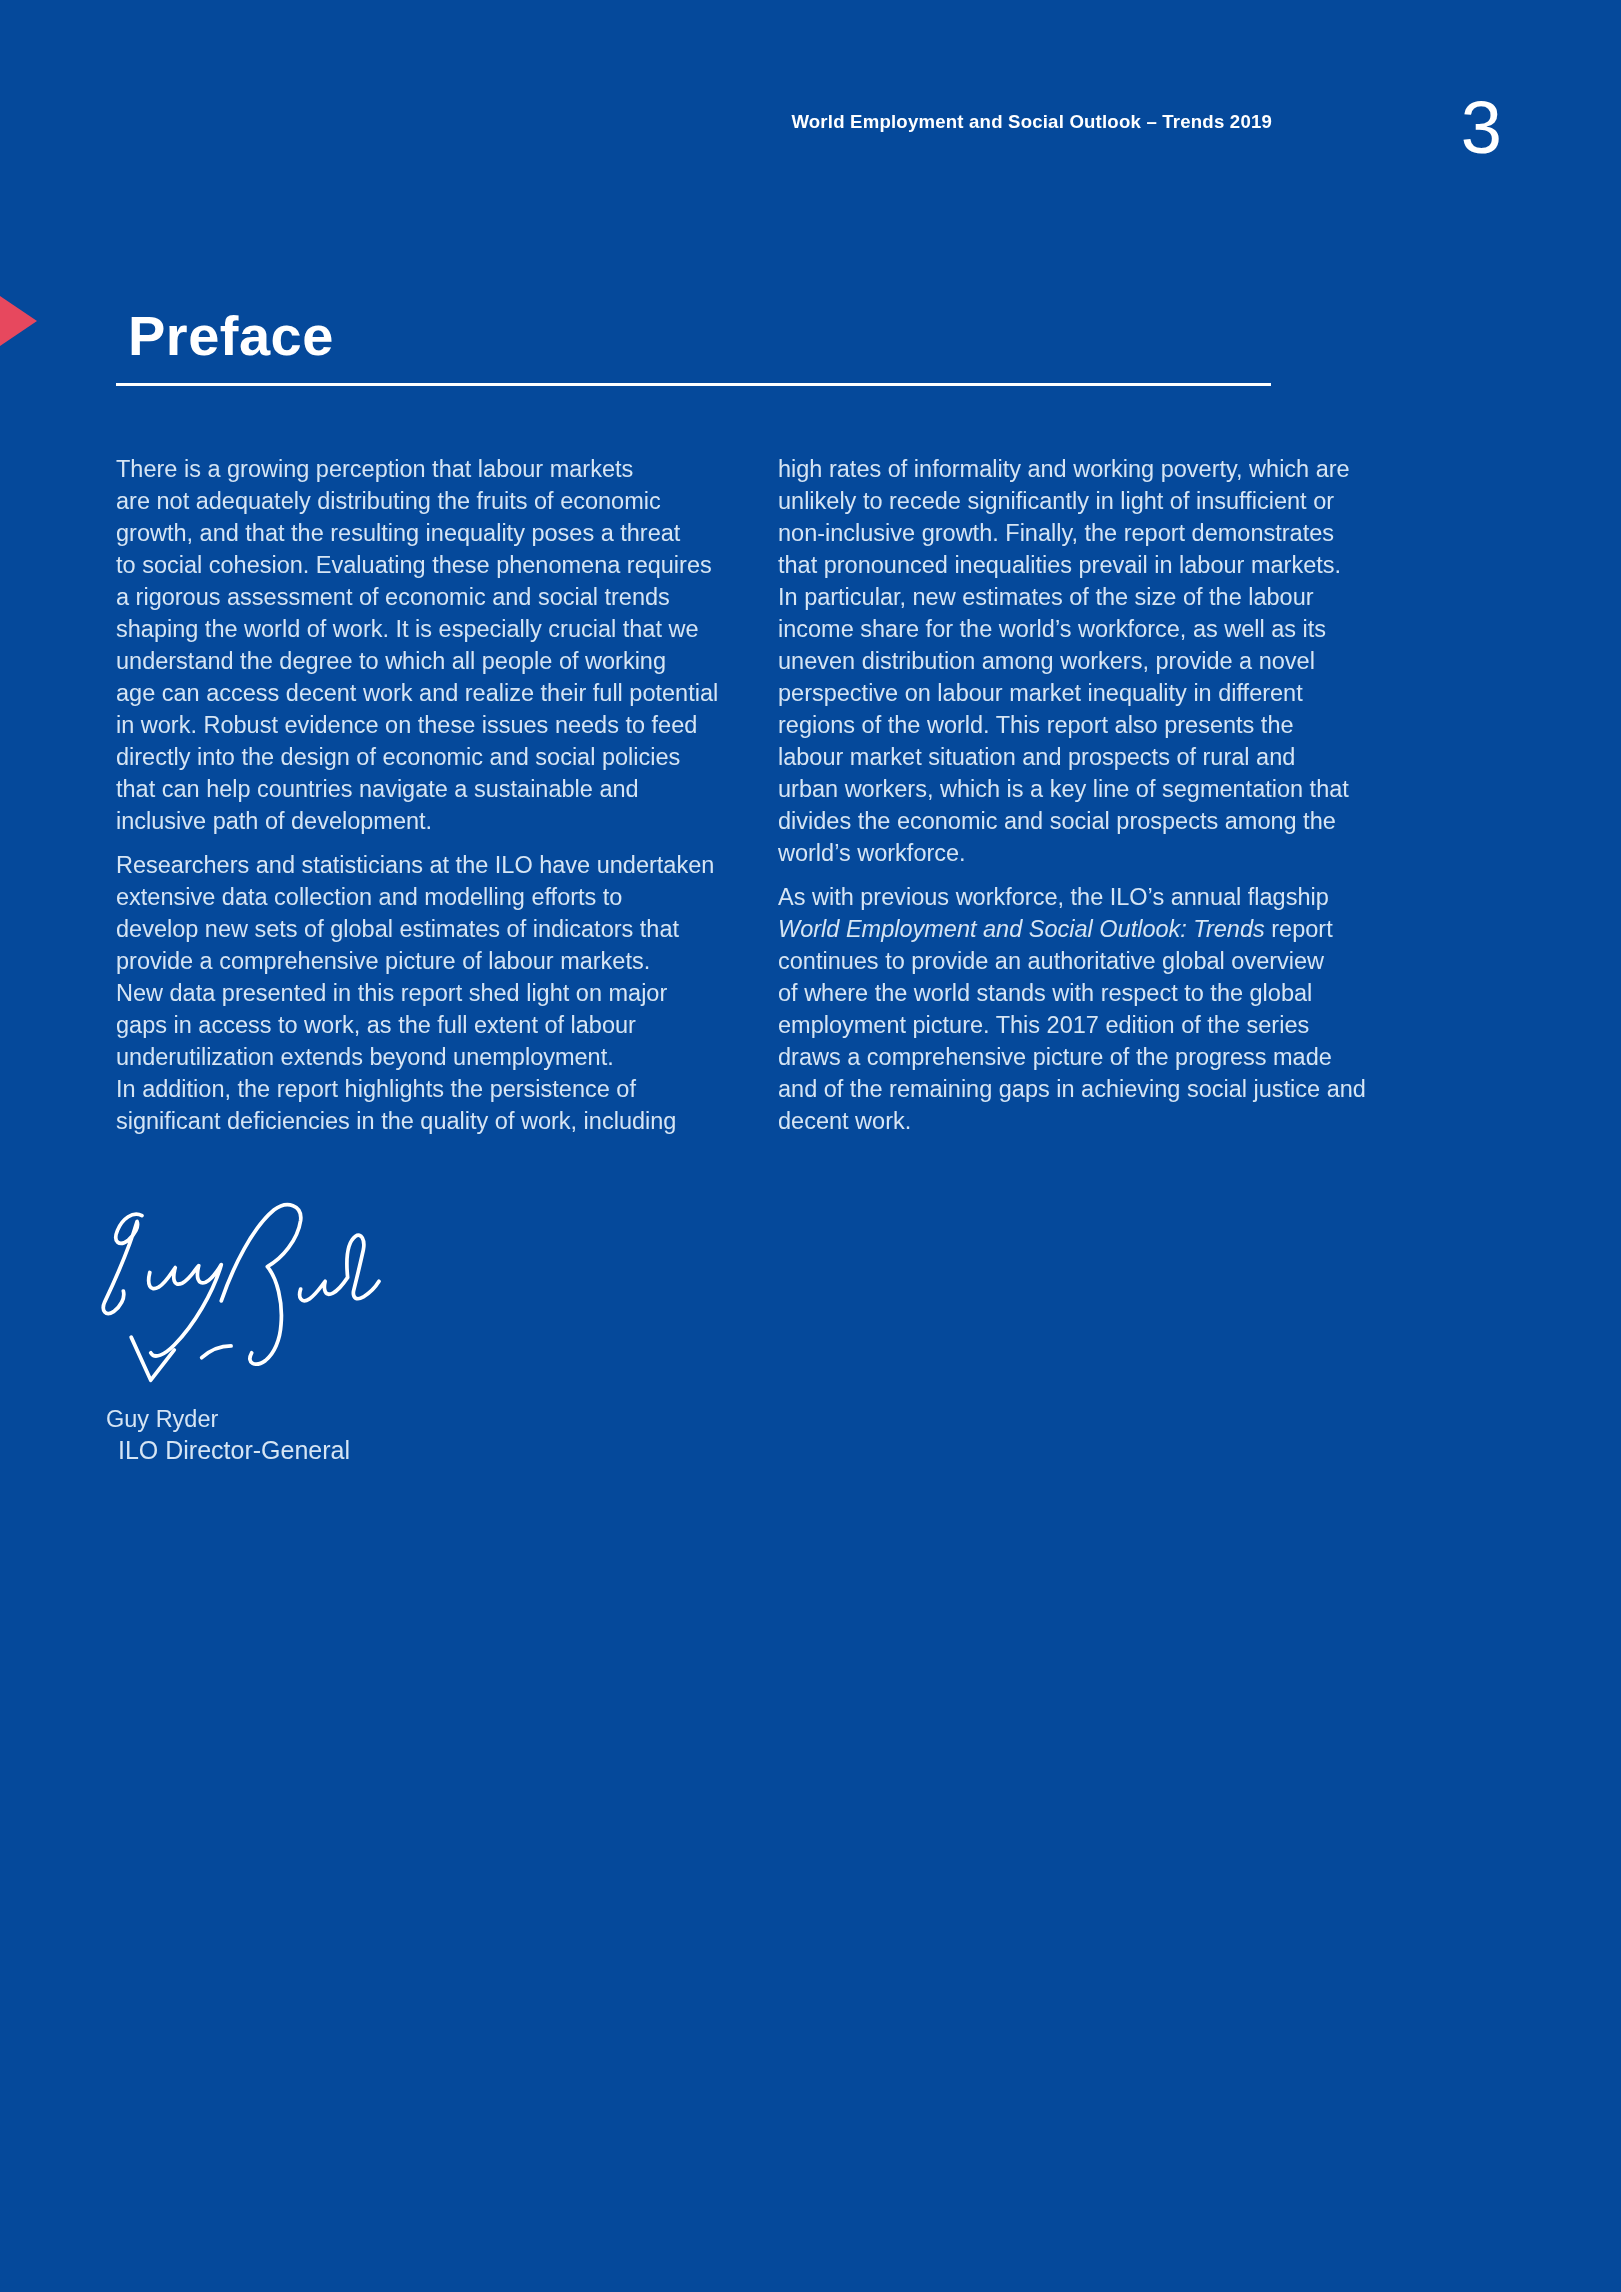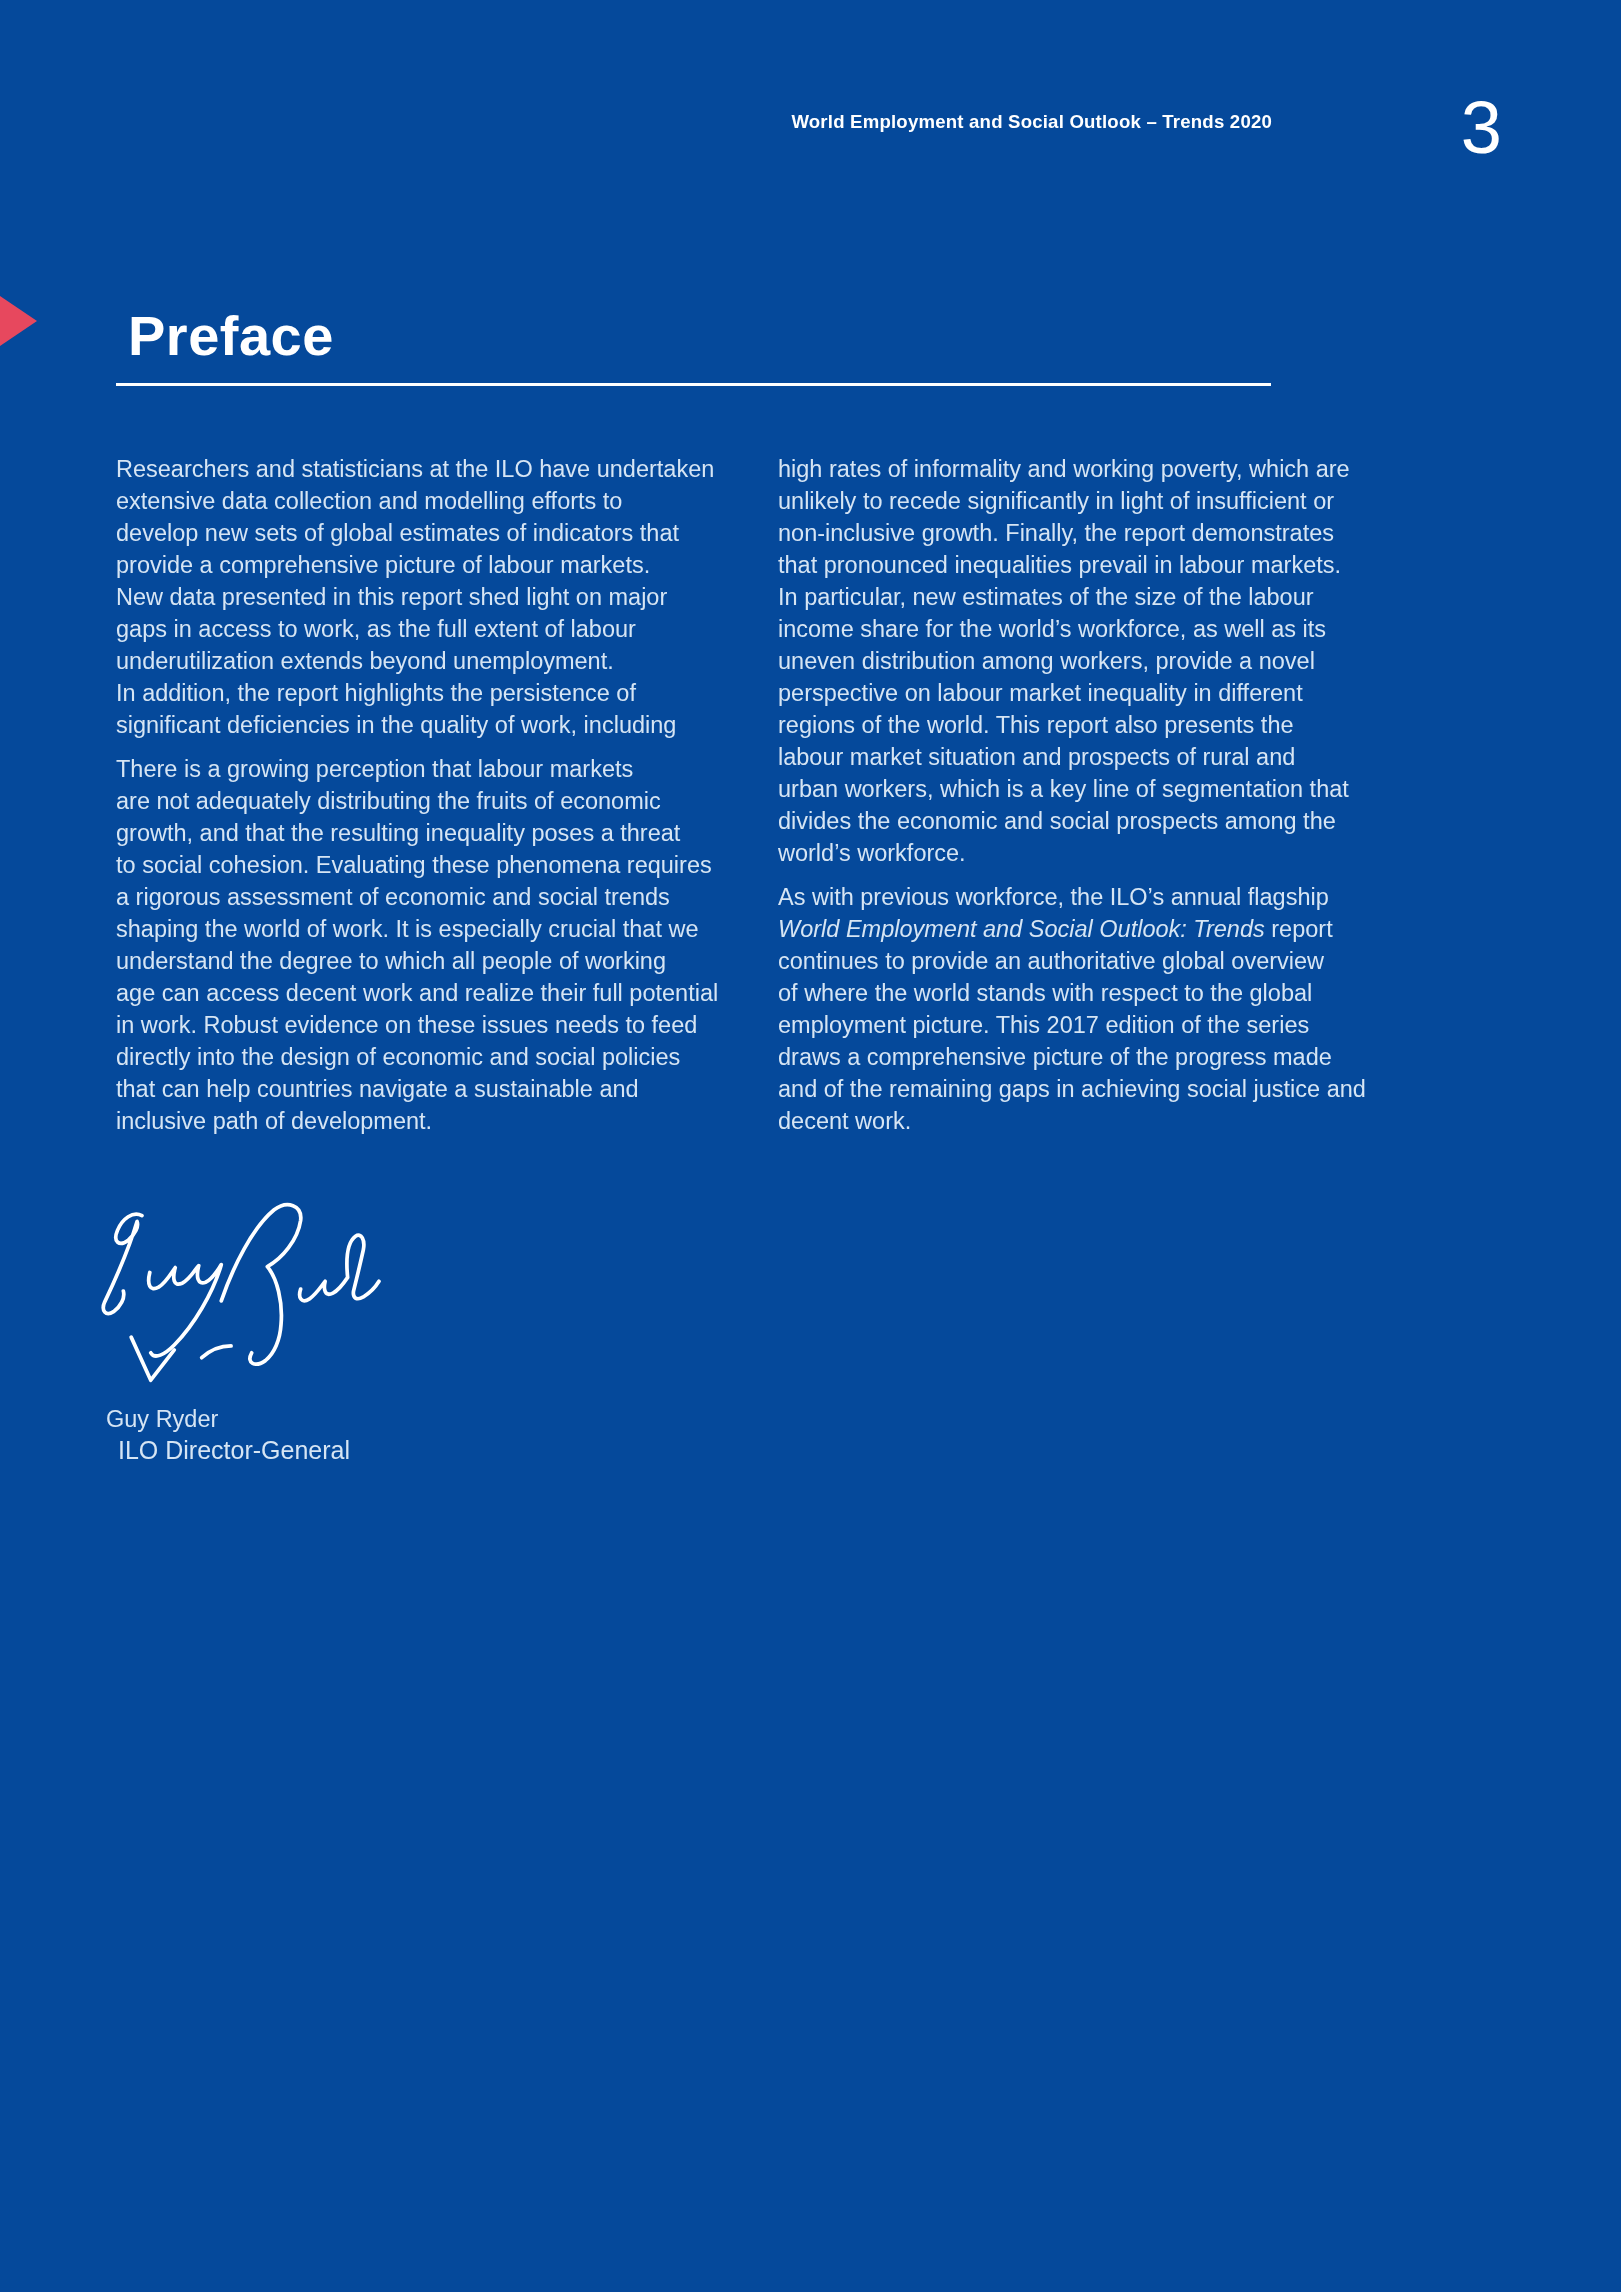--- a/index.html
+++ b/index.html
@@ -108,52 +108,52 @@
     font-size: 25px;
     line-height: 31px;
     color: #D6E5F4;
   }
 </style>
 </head>
 <body>
 
 <div class="page">
 
-  <div class="running-title">World Employment and Social Outlook – Trends 2020</div>
+  <div class="running-title">World Employment and Social Outlook – Trends 2019</div>
 
   <div class="page-number">3</div>
 
   <div class="red-arrow"></div>
 
   <h1 class="page-title">Preface</h1>
 
   <div class="title-rule"></div>
 
   <div class="col col-left">
-    <p>Researchers and statisticians at the ILO have undertaken
-extensive data collection and modelling efforts to
-develop new sets of global estimates of indicators that
-provide a comprehensive picture of labour markets.
-New data presented in this report shed light on major
-gaps in access to work, as the full extent of labour
-underutilization extends beyond unemployment.
-In addition, the report highlights the persistence of
-significant deficiencies in the quality of work, including</p>
     <p>There is a growing perception that labour markets
 are not adequately distributing the fruits of economic
 growth, and that the resulting inequality poses a threat
 to social cohesion. Evaluating these phenomena requires
 a rigorous assessment of economic and social trends
 shaping the world of work. It is especially crucial that we
 understand the degree to which all people of working
 age can access decent work and realize their full potential
 in work. Robust evidence on these issues needs to feed
 directly into the design of economic and social policies
 that can help countries navigate a sustainable and
 inclusive path of development.</p>
+    <p>Researchers and statisticians at the ILO have undertaken
+extensive data collection and modelling efforts to
+develop new sets of global estimates of indicators that
+provide a comprehensive picture of labour markets.
+New data presented in this report shed light on major
+gaps in access to work, as the full extent of labour
+underutilization extends beyond unemployment.
+In addition, the report highlights the persistence of
+significant deficiencies in the quality of work, including</p>
   </div>
 
   <div class="col col-right">
     <p>high rates of informality and working poverty, which are
 unlikely to recede significantly in light of insufficient or
 non-inclusive growth. Finally, the report demonstrates
 that pronounced inequalities prevail in labour markets.
 In particular, new estimates of the size of the labour
 income share for the world’s workforce, as well as its
 uneven distribution among workers, provide a novel

